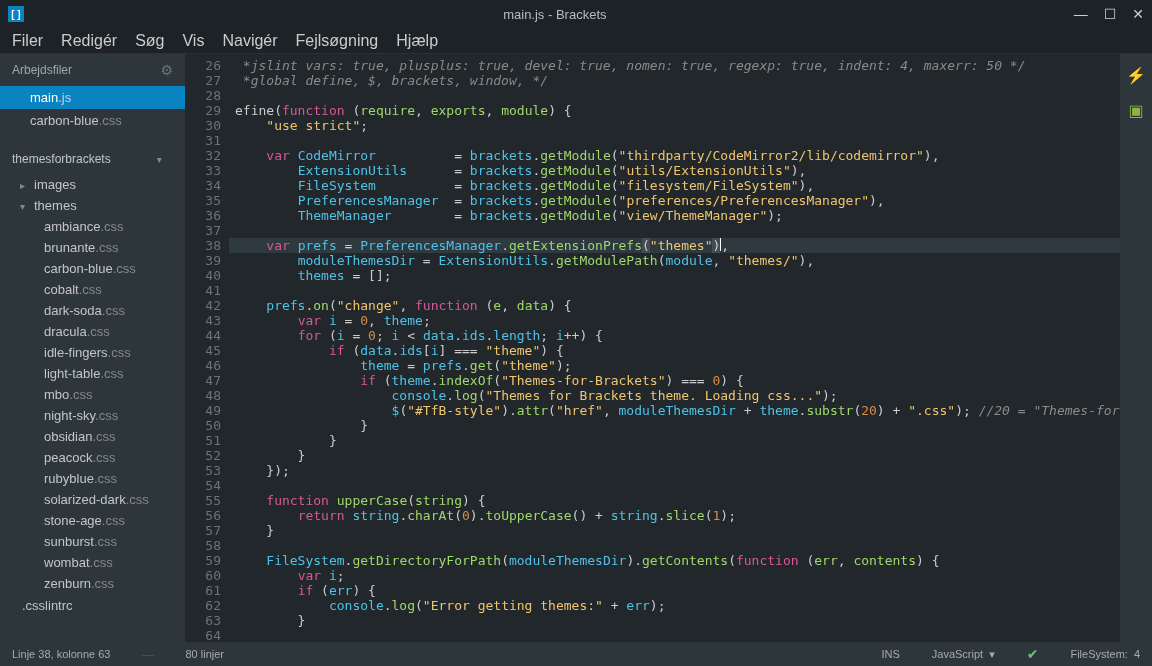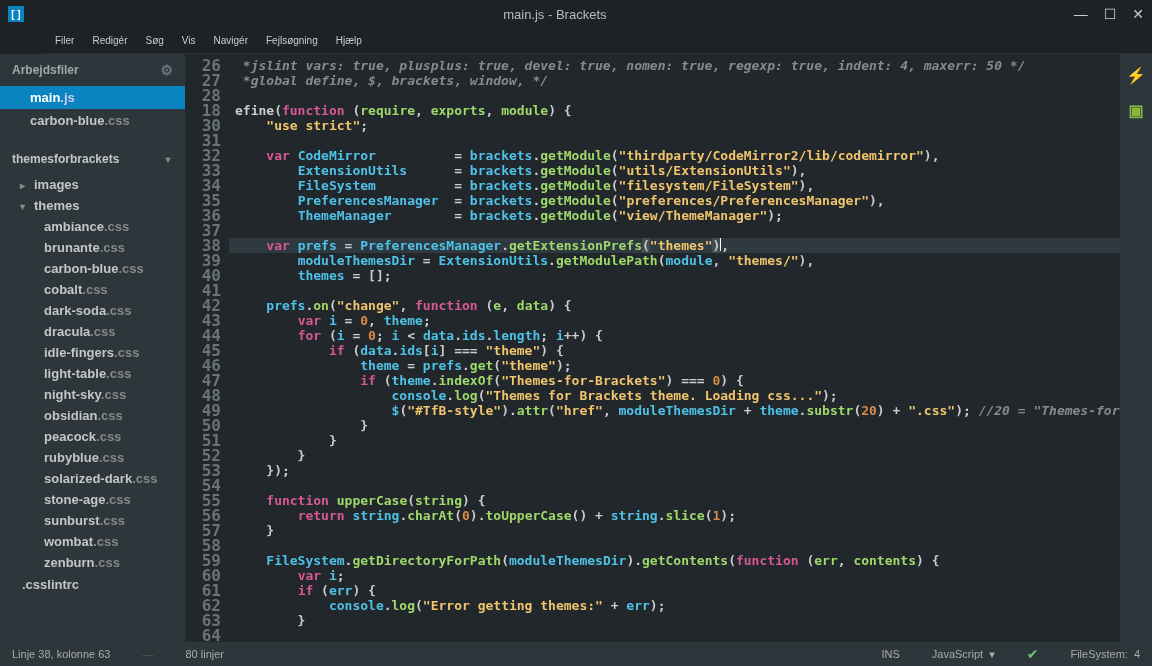--- a/index.html
+++ b/index.html
@@ -34,30 +34,28 @@
 .titlebar .winbtns { display: flex; gap: 16px; color: #ccc; font-size: 14px; }
 .titlebar .winbtns span { cursor: pointer; }
 .menubar {
   height: 26px;
   background: #1c2226;
   display: flex;
   align-items: center;
   padding: 0 12px;
   gap: 18px;
   color: #ccc;
-  font-size: 10px;
+  font-size: 16px;
   border-bottom: 1px solid #2a3035;
-  margin-left: 43px;
 }
 .menubar span { cursor: pointer; }
 .main {
   flex: 1;
   display: flex;
   min-height: 0;
-  font-weight: bold;
 }
 .sidebar {
   width: 185px;
   background: #2d363b;
   display: flex;
   flex-direction: column;
   color: #bbb;
   font-size: 13px;
   overflow-y: auto;
 }
@@ -110,21 +108,21 @@
   flex: 1;
   display: flex;
   overflow: hidden;
   min-height: 0;
 }
 .gutter {
   width: 44px;
   background: #21272b;
   color: #6a7478;
   font-family: "Consolas", monospace;
-  font-size: 16px;
+  font-size: 13px;
   text-align: right;
   padding: 4px 8px 4px 0;
   line-height: 15px;
 }
 .code {
   flex: 1;
   background: #21272b;
   font-family: "Consolas", monospace;
   font-size: 13px;
   line-height: 15px;
@@ -213,20 +211,21 @@
       </div>
     <div id="theme-files">
         <div class="theme-file">ambiance<span class="ext">.css</span></div>
         <div class="theme-file">brunante<span class="ext">.css</span></div>
         <div class="theme-file">carbon-blue<span class="ext">.css</span></div>
         <div class="theme-file">cobalt<span class="ext">.css</span></div>
         <div class="theme-file">dark-soda<span class="ext">.css</span></div>
         <div class="theme-file">dracula<span class="ext">.css</span></div>
         <div class="theme-file">idle-fingers<span class="ext">.css</span></div>
         <div class="theme-file">light-table<span class="ext">.css</span></div>
+        <div class="theme-file">mbo<span class="ext">.css</span></div>
         <div class="theme-file">night-sky<span class="ext">.css</span></div>
         <div class="theme-file">obsidian<span class="ext">.css</span></div>
         <div class="theme-file">peacock<span class="ext">.css</span></div>
         <div class="theme-file">rubyblue<span class="ext">.css</span></div>
         <div class="theme-file">solarized-dark<span class="ext">.css</span></div>
         <div class="theme-file">stone-age<span class="ext">.css</span></div>
         <div class="theme-file">sunburst<span class="ext">.css</span></div>
         <div class="theme-file">wombat<span class="ext">.css</span></div>
         <div class="theme-file">zenburn<span class="ext">.css</span></div>
       </div>
@@ -234,21 +233,21 @@
       <span>.csslintrc</span>
     </div>
   </div>
 
   <div class="editor-wrap">
     <div class="editor">
       <div class="gutter" id="gutter">
           <div>26</div>
           <div>27</div>
           <div>28</div>
-          <div>18</div>
+          <div>29</div>
           <div>30</div>
           <div>31</div>
           <div>32</div>
           <div>33</div>
           <div>34</div>
           <div>35</div>
           <div>36</div>
           <div>37</div>
           <div>38</div>
           <div>39</div>

